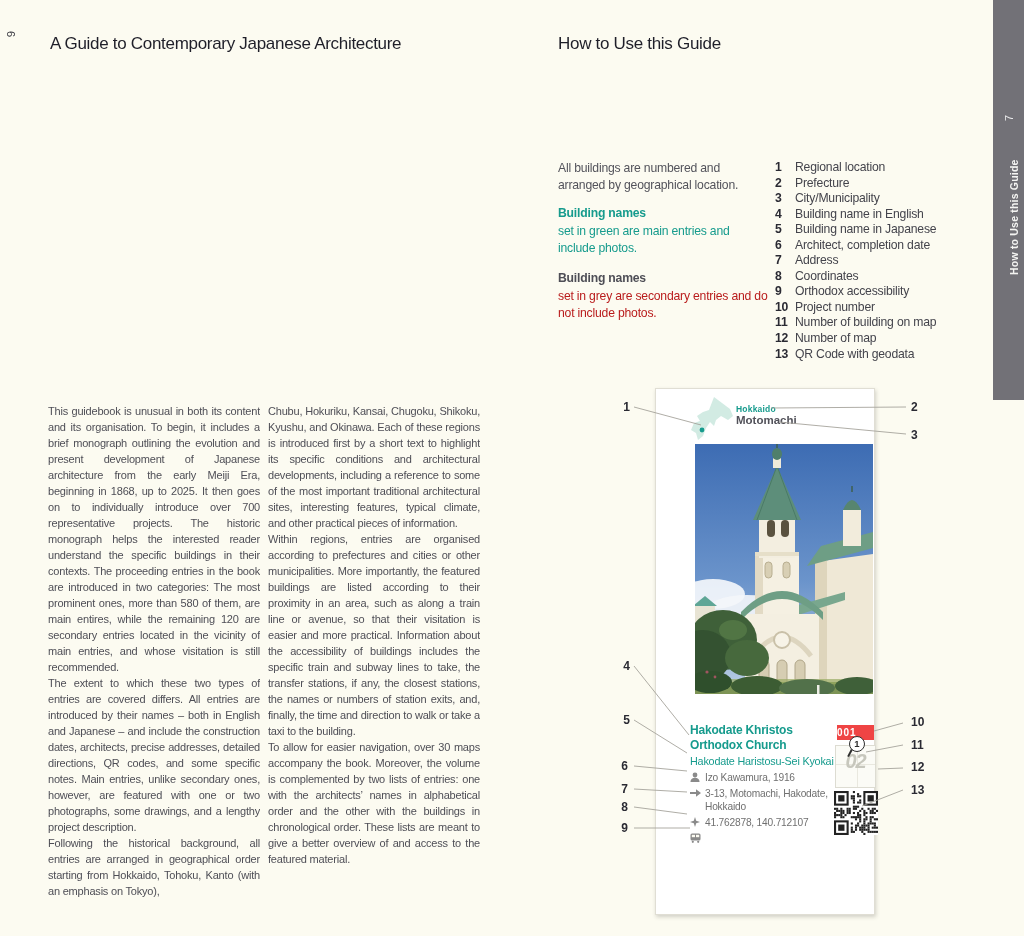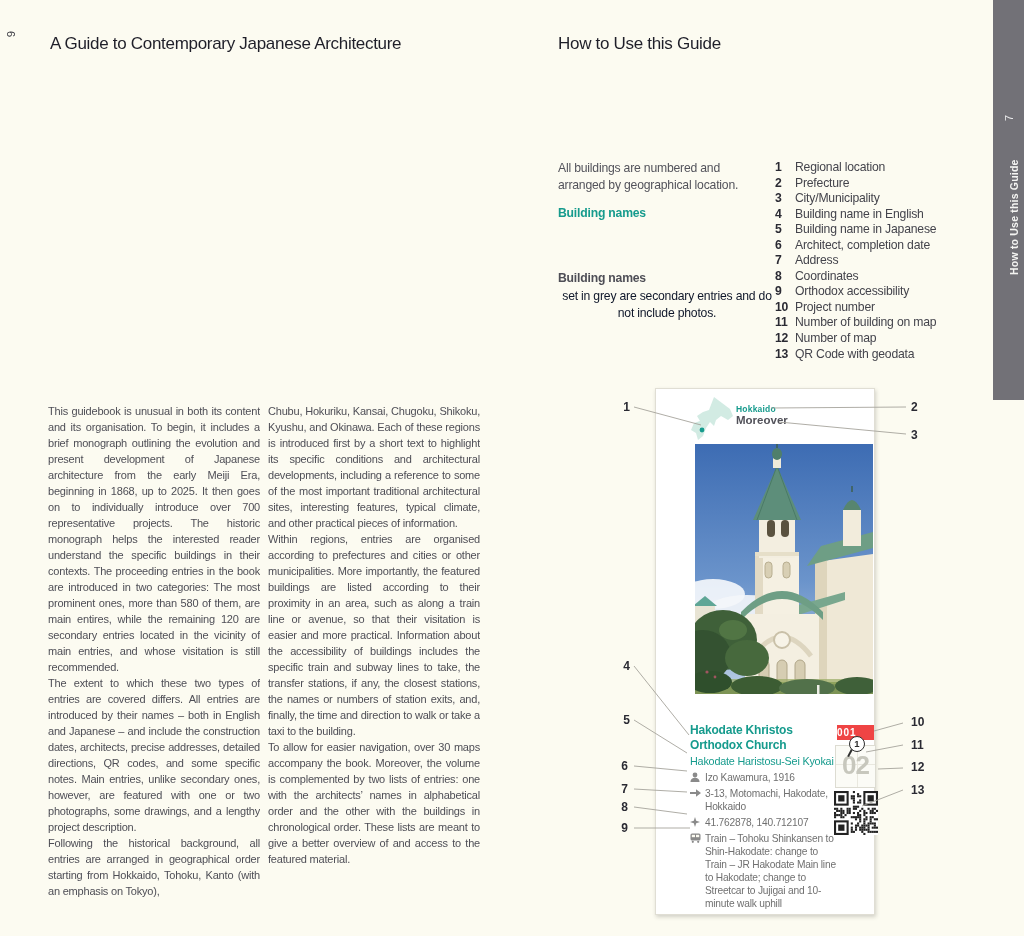--- a/index.html
+++ b/index.html
@@ -30,21 +30,21 @@
   #col1{left:48px;}
   #col2{left:268px;}
 
   
   .note{position:absolute;width:208px;font-size:12.2px;line-height:16.8px;letter-spacing:-0.2px;}
   #note-numbering{left:558px;top:160px;color:#53535b;}
   .note-title{position:absolute;left:558px;font-size:12.2px;font-weight:bold;letter-spacing:-0.2px;}
   #main-note-title{top:206px;color:#169b8d;}
   #main-note-body{left:558px;top:223px;color:#169b8d;}
   #secondary-note-title{top:271px;color:#4e4e56;}
-  #secondary-note-body{left:558px;top:288px;color:#0f172a;width:218px;text-align:center;}
+  #secondary-note-body{left:558px;top:288px;color:#b91c1c;width:218px;}
 
   
   #legend{position:absolute;left:775px;top:160px;font-size:12.2px;color:#44444c;
     letter-spacing:-0.2px;}
   .legend-row{height:15.55px;line-height:15.55px;white-space:nowrap;}
   .legend-num{display:inline-block;width:20px;font-weight:bold;color:#2a2a33;}
 
   
   #card{position:absolute;left:655px;top:388px;width:220px;height:527px;background:#ffffff;
     border:1px solid #e0ded4;box-shadow:1px 2px 4px rgba(60,60,50,.22);box-sizing:border-box;padding-left:23px;}
@@ -63,22 +63,22 @@
   .detail-icon{flex:0 0 15px;color:#8a8a8a;}
   .detail-icon svg{display:block;margin-top:1px;}
 
   #badge001{position:absolute;left:181px;top:336px;width:37px;height:15px;background:#ef4444;
     color:#fff;font-size:10px;font-weight:bold;line-height:15px;
     letter-spacing:1px;}
   #mapbox{position:absolute;left:179px;top:356px;width:41px;height:43px;background:#fbfbf6;
     border:1px solid #dddcd2;box-sizing:border-box;}
   #mapbox .vline{position:absolute;left:55%;top:0;width:1px;height:100%;background:#e9e8df;}
   #mapbox .hline{position:absolute;top:45%;left:0;height:1px;width:100%;background:#e9e8df;}
-  #mapnum{position:absolute;width:100%;text-align:center;top:4px;font-size:26px;font-weight:bold;
-    color:#c7c7bd;letter-spacing:-1px;}
+  #mapnum{position:absolute;width:100%;text-align:center;top:4px;font-size:20px;font-weight:bold;
+    color:#c7c7bd;letter-spacing:-1px;font-style:italic;}
   #pin{position:absolute;left:193px;top:347px;width:16px;height:16px;border:1.4px solid #2e2e2e;
     border-radius:50%;background:#fff;box-sizing:border-box;text-align:center;
     font-size:9.5px;font-weight:bold;color:#2e2e2e;line-height:13px;}
   #pin .tail{position:absolute;left:-1px;bottom:-6px;width:1.6px;height:8px;background:#2e2e2e;
     transform:rotate(28deg);}
   #qr{position:absolute;left:178px;top:402px;width:44px;height:44px;}
 
   
   .callout-num{position:absolute;font-size:12px;font-weight:bold;color:#2a2a33;width:20px;}
   .callout-left{text-align:right;}
@@ -96,20 +96,21 @@
 The extent to which these two types of entries are covered differs. All entries are introduced by their names – both in English and Japanese – and include the construction dates, architects, precise addresses, detailed directions, QR codes, and some specific notes. Main entries, unlike secondary ones, however, are featured with one or two photographs, some drawings, and a lengthy project description.
 Following the historical background, all entries are arranged in geographical order starting from Hokkaido, Tohoku, Kanto (with an emphasis on Tokyo),</div>
   <div class="body-col" id="col2">Chubu, Hokuriku, Kansai, Chugoku, Shikoku, Kyushu, and Okinawa. Each of these regions is introduced first by a short text to highlight its specific conditions and architectural developments, including a reference to some of the most important traditional architectural sites, interesting features, typical climate, and other practical pieces of information.
 Within regions, entries are organised according to prefectures and cities or other municipalities. More importantly, the featured buildings are listed according to their proximity in an area, such as along a train line or avenue, so that their visitation is easier and more practical. Information about the accessibility of buildings includes the specific train and subway lines to take, the transfer stations, if any, the closest stations, the names or numbers of station exits, and, finally, the time and direction to walk or take a taxi to the building.
 To allow for easier navigation, over 30 maps accompany the book. Moreover, the volume is complemented by two lists of entries: one with the architects’ names in alphabetical order and the other with the buildings in chronological order. These lists are meant to give a better overview of and access to the featured material.</div>
 
   <div class="page-title" id="right-title">How to Use this Guide</div>
 
   <div class="note" id="note-numbering">All buildings are numbered and arranged by geographical location.</div>
   <div class="note-title" id="main-note-title">Building names</div>
+  <div class="note" id="main-note-body">set in green are main entries and include photos.</div>
   <div class="note-title" id="secondary-note-title">Building names</div>
   <div class="note" id="secondary-note-body">set in grey are secondary entries and do not include photos.</div>
 
   <div id="legend">
     <div class="legend-row"><span class="legend-num">1</span><span>Regional location</span></div>
     <div class="legend-row"><span class="legend-num">2</span><span>Prefecture</span></div>
     <div class="legend-row"><span class="legend-num">3</span><span>City/Municipality</span></div>
     <div class="legend-row"><span class="legend-num">4</span><span>Building name in English</span></div>
     <div class="legend-row"><span class="legend-num">5</span><span>Building name in Japanese</span></div>
     <div class="legend-row"><span class="legend-num">6</span><span>Architect, completion date</span></div>
@@ -122,21 +123,21 @@
     <div class="legend-row"><span class="legend-num">13</span><span>QR Code with geodata</span></div>
   </div>
 
   <div id="card">
     <svg id="hokkaido-map" width="52" height="48" viewBox="0 0 52 48">
       <path fill="#d2ebe3" d="M28,2 L36,8 L44,14 L47,21 L42,25 L35,21 L30,25 L28,31
         L24,27 L20,33 L17,41 L12,45 L10,38 L5,35 L8,28 L14,26 L11,21 L17,17 L23,15 Z"></path>
       <circle cx="16" cy="35" r="2.4" fill="#169b8d"></circle>
     </svg>
     <div id="region-label">Hokkaido</div>
-    <div id="city-label">Moreover</div>
+    <div id="city-label">Motomachi</div>
 
     <div id="photo">
       <svg width="178" height="250" viewBox="0 0 178 250">
         <defs>
           <linearGradient id="sky" x1="0" y1="0" x2="0" y2="1">
             <stop offset="0" stop-color="#3d6cb3"></stop>
             <stop offset="0.55" stop-color="#6b94cb"></stop>
             <stop offset="1" stop-color="#bccfe4"></stop>
           </linearGradient>
         </defs>
@@ -227,21 +228,20 @@
       <div class="detail-row">
         <span class="detail-icon">
           <svg width="11" height="10" viewBox="0 0 11 10">
               <rect x="0.5" y="0.5" width="10" height="7" rx="1.5" fill="#8a8a8a"></rect>
               <rect x="1.8" y="1.8" width="3.2" height="2.4" fill="#fcfbf1"></rect>
               <rect x="6" y="1.8" width="3.2" height="2.4" fill="#fcfbf1"></rect>
               <circle cx="2.8" cy="8.8" r="1.1" fill="#8a8a8a"></circle>
               <circle cx="8.2" cy="8.8" r="1.1" fill="#8a8a8a"></circle>
             </svg>
         </span>
-        <span>Train – Tohoku Shinkansen to Shin-Hakodate: change to Train – JR Hakodate Main line to Hakodate; change to Streetcar to Jujigai and 10-minute walk uphill</span>
       </div>
     </div>
 
     <div id="badge001">001</div>
     <div id="mapbox">
       <span class="vline"></span>
         <span class="hline"></span>
       <div id="mapnum">02</div>
     </div>
     <div id="pin">

